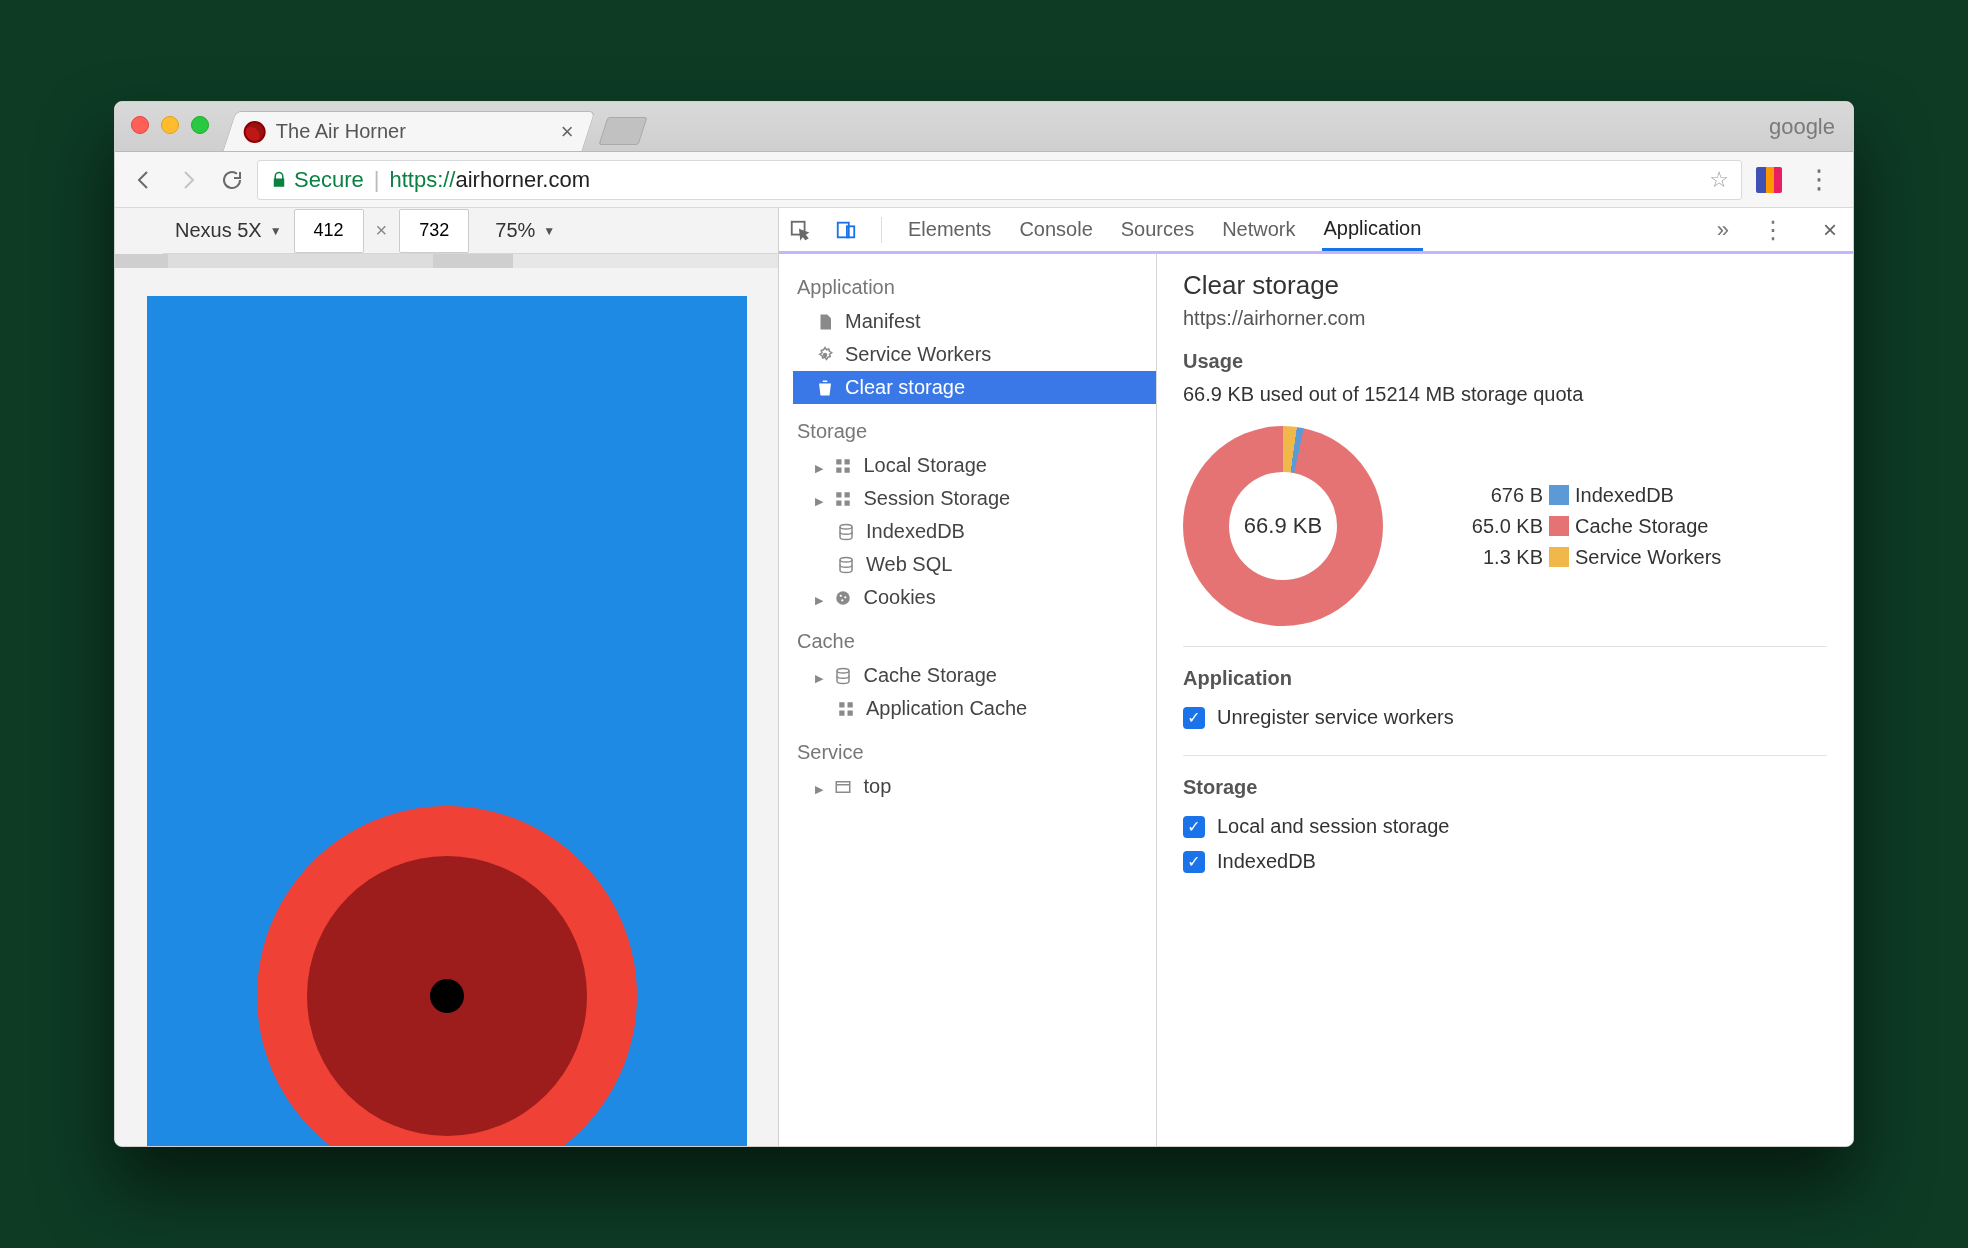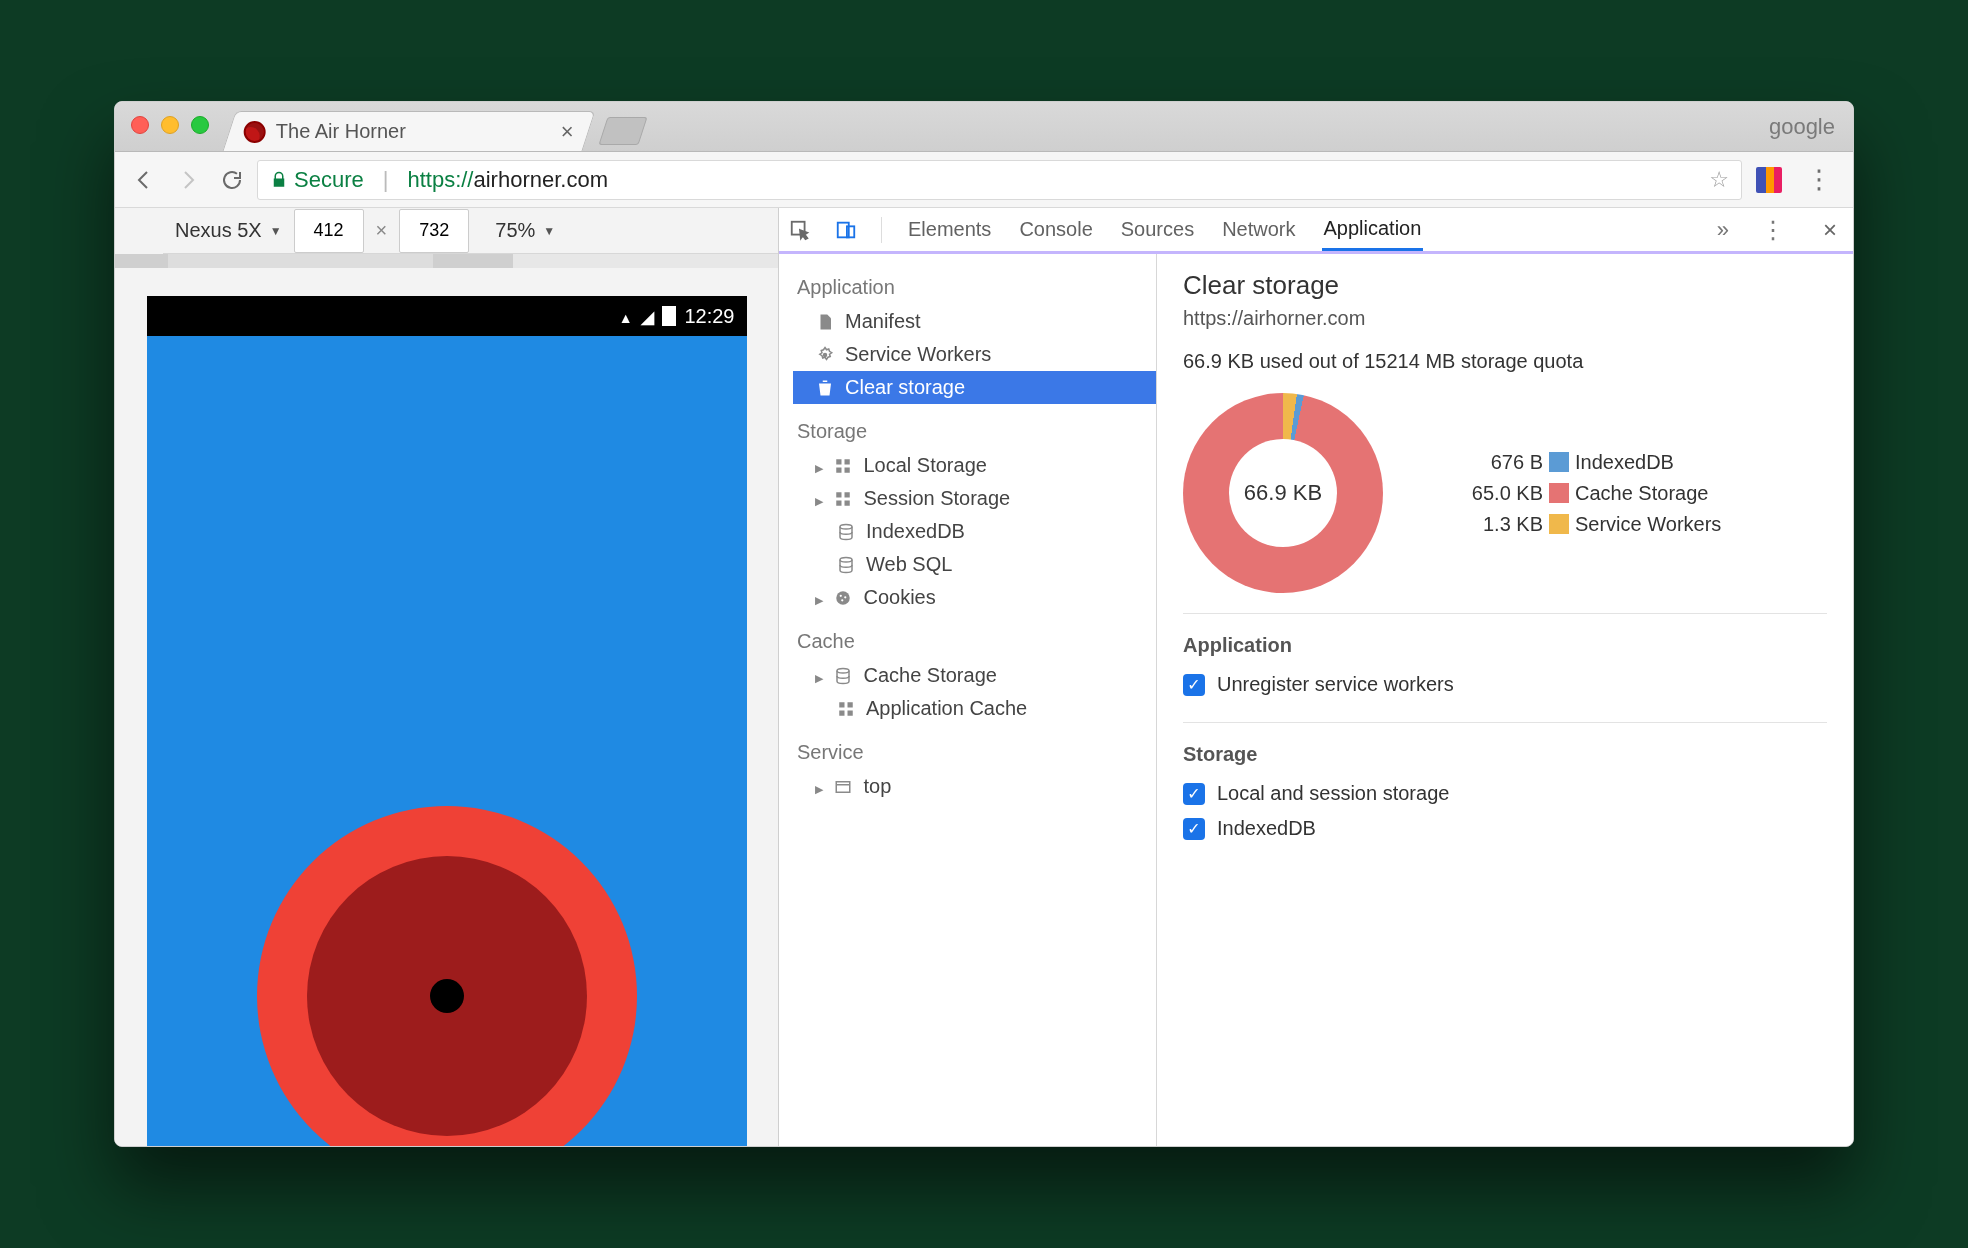--- a/index.html
+++ b/index.html
@@ -19,21 +19,21 @@
   .favicon{ width:22px;height:22px;border-radius:50%; background:#c01616; border:2px solid #8b0000; box-shadow:inset -4px 4px 0 rgba(0,0,0,.2);}
   .tab .x{ margin-left:auto; color:#666; font-size:22px;}
   .newtab{ width:40px;height:28px;background:#c1c1c1;border:1px solid #a9a9a9; margin-left:14px; margin-bottom:6px; border-radius:3px; transform:skewX(-18deg);}
   .profile{ position:absolute; right:18px; top:12px; color:#7a7a7a; font-size:22px;}
 
   
   .urlbar{ height:56px; background:#f6f6f6; border-bottom:1px solid #d9d9d9; display:flex; align-items:center; padding:0 10px; gap:6px;}
   .navbtn{ width:38px; display:flex; align-items:center; justify-content:center; color:#6a6a6a;}
   .navbtn.dis{ color:#c4c4c4;}
   .navbtn svg{ width:24px;height:24px;}
-  .omnibox{ flex:1; height:40px; background:#fff; border:1px solid #d9d9d9; border-radius:3px; display:flex; align-items:center; padding:0 12px; font-size:22px; color:#333; gap:19px;}
+  .omnibox{ flex:1; height:40px; background:#fff; border:1px solid #d9d9d9; border-radius:3px; display:flex; align-items:center; padding:0 12px; font-size:22px; color:#333; gap:10px;}
   .secure{ color:#0b8043; display:flex; align-items:center; gap:6px;}
   .urltext .proto{ color:#0b8043;}
   .urltext .host{ color:#222;}
   .urltext .rest{ color:#7a7a7a;}
   .star{ color:#9c9c9c; margin-left:auto;}
   .extico{ width:26px;height:26px;background:linear-gradient(90deg,#3f51b5 40%, #ff9800 40% 70%, #e91e63 70%); border-radius:2px; margin:0 8px;}
   .kebab{ color:#6d6d6d; font-size:26px; padding:0 10px; letter-spacing:1px;}
 
   
   .content{ flex:1; display:flex; min-height:0;}
@@ -171,26 +171,20 @@
         <span class="sel drop" style="margin-left:14px;">75%</span>
       </div>
       <div class="ruler">
         <div class="seg r1"></div>
             <div class="seg r2"></div>
             <div class="seg r3"></div>
             <div class="seg r4"></div>
       </div>
       <div class="viewport">
         <div class="phone">
-          <div class="statusbar">
-            <span class="wifi"></span>
-            <span class="signal"></span>
-            <span class="batt"></span>
-            <span>12:29</span>
-          </div>
           <div class="horn">
             <div class="outer">
                   <div class="inner">
                     <div class="hole"></div>
                   </div>
                 </div>
           </div>
         </div>
       </div>
     </div>
@@ -354,20 +348,21 @@
               <span>top</span>
             </div>
           </div>
         </div>
 
         <div class="dt-main">
           <h2>Clear storage</h2>
           <div style="color:#555;margin-top:2px">https://airhorner.com</div>
 
           <div class="section">
+            <div class="sec-title">Usage</div>
             <div class="usage-row">66.9 KB used out of 15214 MB storage quota</div>
             <div class="donut-wrap">
               <div class="donut">
                 <div class="center">66.9 KB</div>
               </div>
               <div class="legend">
                 <div class="lg">
                   <span class="val">676 B</span>
                   <span class="sw sw-blue"></span>
                   <span>IndexedDB</span>

